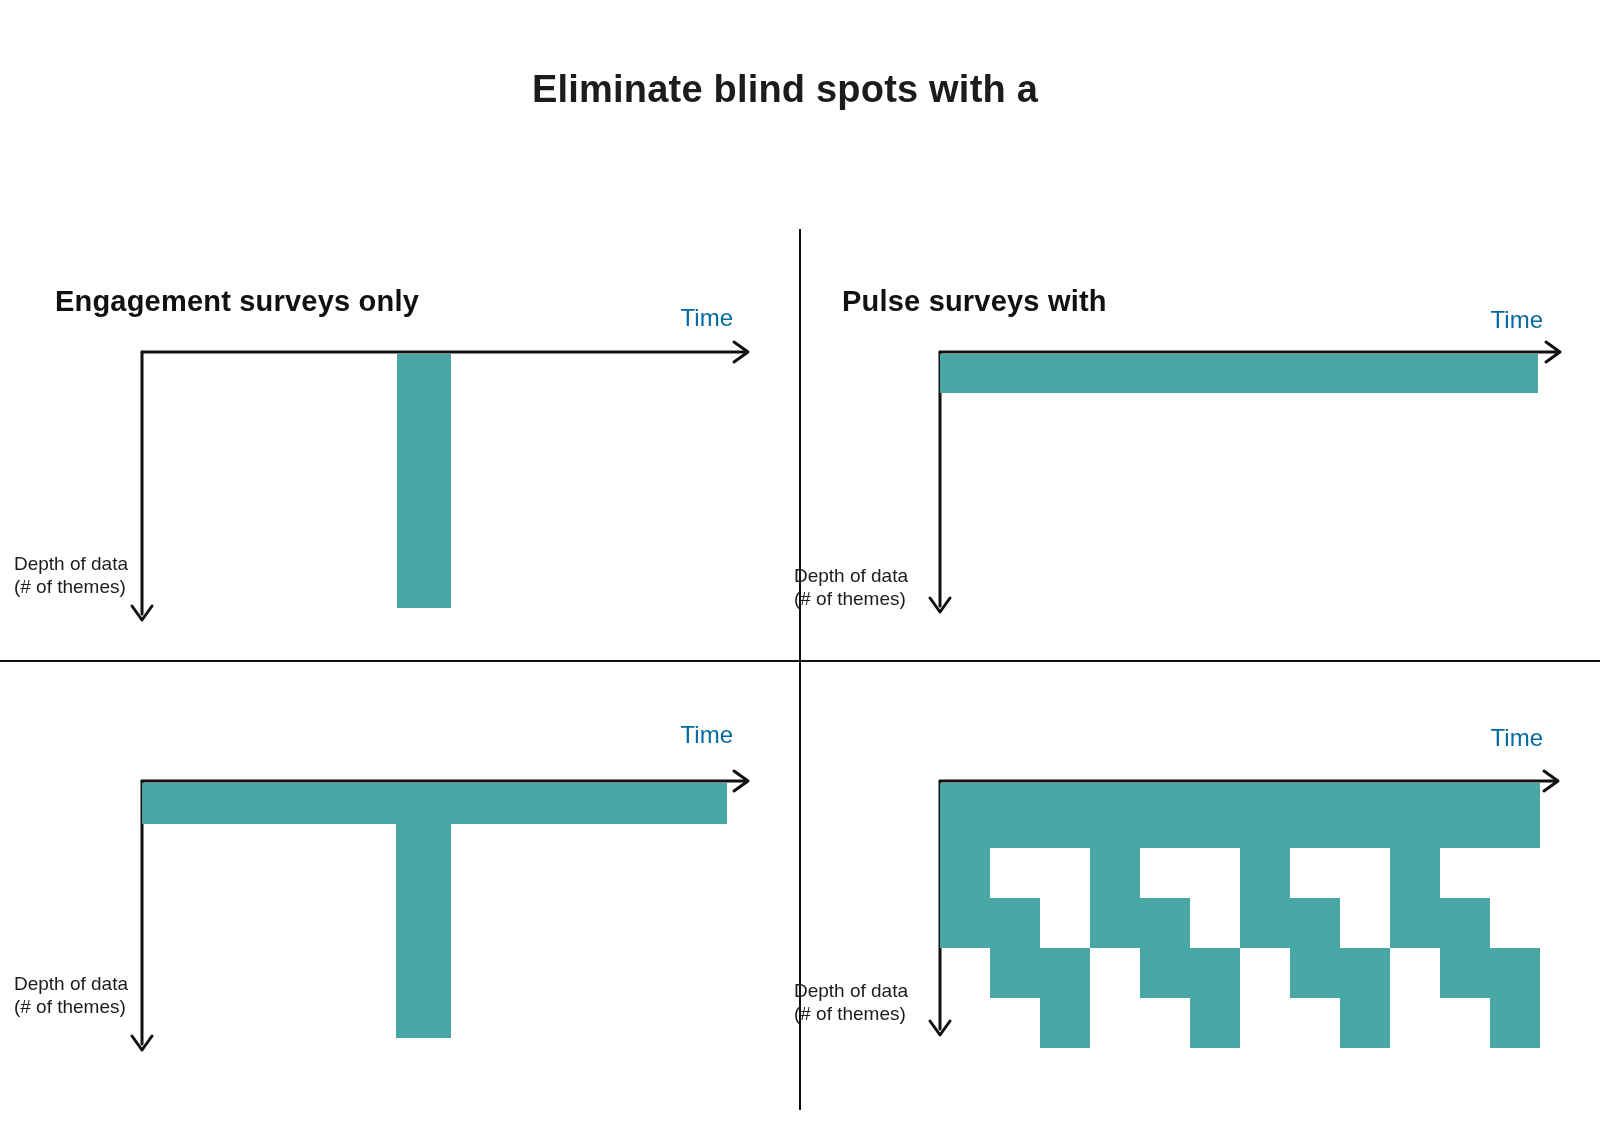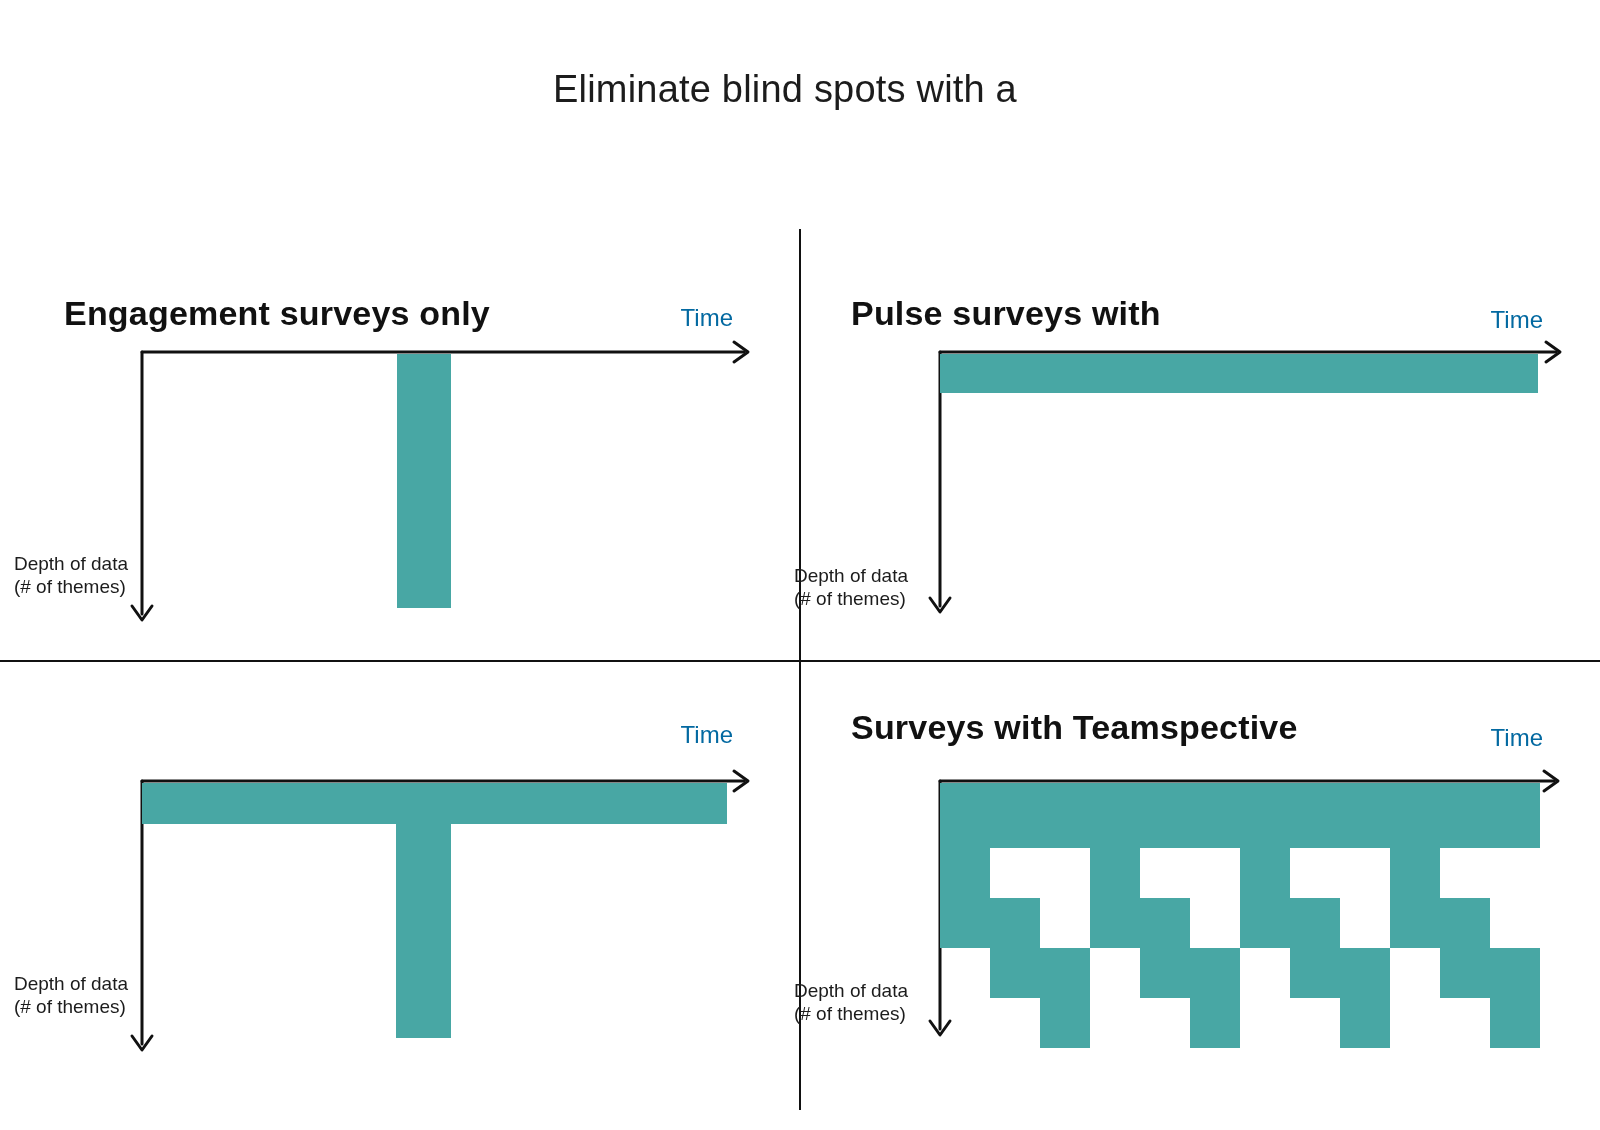--- a/index.html
+++ b/index.html
@@ -1,27 +1,27 @@
 <!DOCTYPE html>
 <html><head>
 <meta charset="utf-8">
 <style>
   html,body{margin:0;padding:0;background:#ffffff;}
   body{width:1600px;height:1130px;overflow:hidden;
        font-family:"Liberation Sans", sans-serif;color:#151515;}
   .canvas{position:relative;width:1600px;height:1130px;background:#ffffff;}
 
   .page-title{position:absolute;top:60px;left:0;width:1570px;text-align:center;
-              font-size:38px;line-height:58px;font-weight:400;letter-spacing:.2px;color:#1c1c1c;}
+              font-size:38px;line-height:58px;font-weight:700;letter-spacing:.2px;color:#1c1c1c;}
 
   .divider{position:absolute;background:#111;}
   .divider.v{left:799px;top:229px;width:2px;height:881px;}
   .divider.h{left:0;top:660px;width:1600px;height:2px;}
 
-  .q-title{position:absolute;margin:16px;font-size:34px;font-weight:700;color:#111;letter-spacing:.2px;}
+  .q-title{position:absolute;margin:7px;font-size:29px;font-weight:700;color:#111;letter-spacing:.2px;}
   .q-title.tl{left:48px;top:278px;}
   .q-title.tr{left:835px;top:278px;}
   .q-title.bl{left:48px;top:692px;}
   .q-title.br{left:835px;top:692px;}
 
   .time-label{position:absolute;font-size:24px;color:#0369a1;}
   .time-label.tl{top:304px;right:867px;}
   .time-label.tr{top:306px;right:57px;}
   .time-label.bl{top:721px;right:867px;}
   .time-label.br{top:724px;right:57px;}
@@ -71,21 +71,20 @@
     <g>
       <path d="M940,781 H1554"></path>
       <path d="M1544,771 L1558,781 L1544,791"></path>
       <path d="M940,781 V1029"></path>
       <path d="M930,1021 L940,1035 L950,1021"></path>
     </g>
   </svg>
 
   <h2 class="q-title tl">Engagement surveys only</h2>
   <h2 class="q-title tr">Pulse surveys with</h2>
-  <h2 class="q-title br">Surveys with Teamspective</h2>
 
   <div class="time-label tl">Time</div>
   <div class="time-label tr">Time</div>
   <div class="time-label bl">Time</div>
   <div class="time-label br">Time</div>
 
   <div class="depth-label tl">
     <div>Depth of data</div>
     <div>(# of themes)</div>
   </div>

